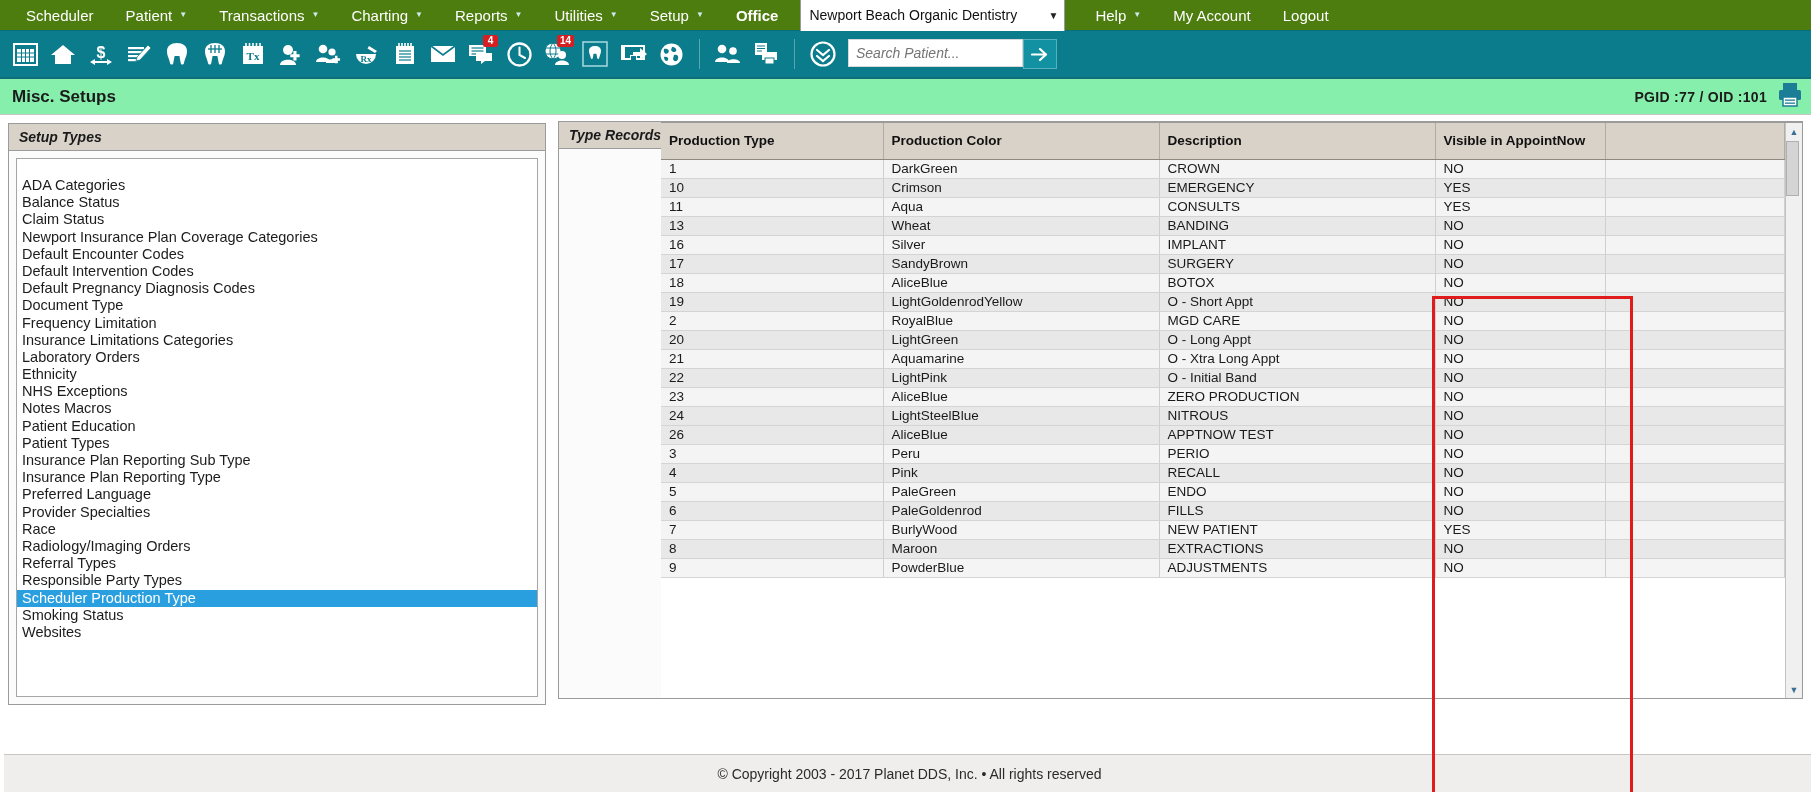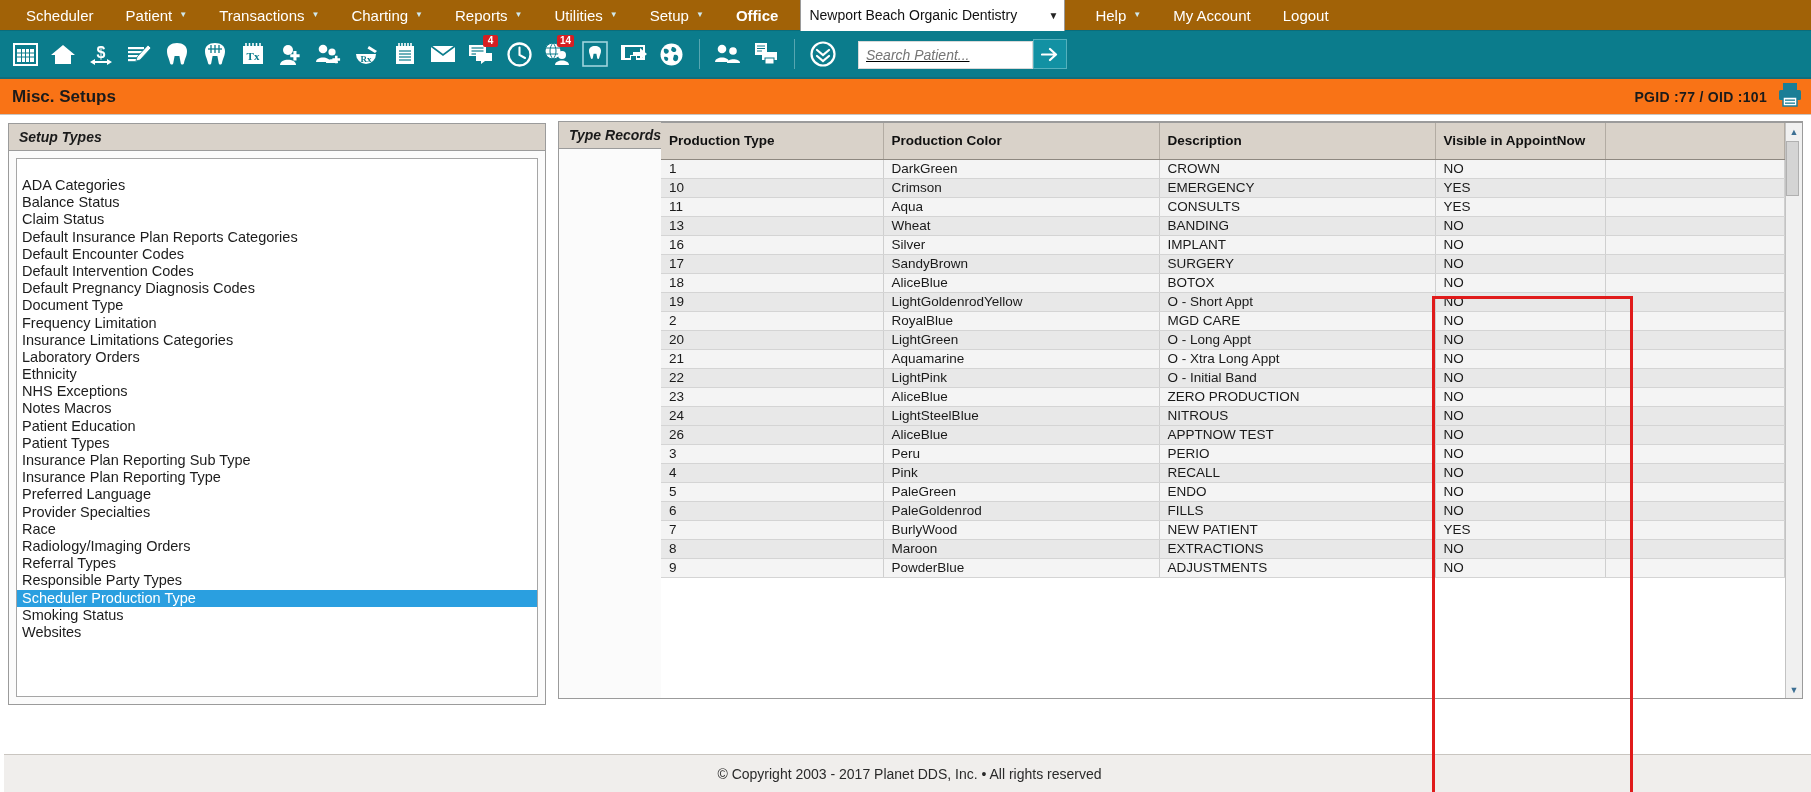--- a/index.html
+++ b/index.html
@@ -7,21 +7,21 @@
     margin: 0; padding: 0;
     width: 1811px; height: 792px;
     background: #ffffff;
     font-family: "Liberation Sans", sans-serif;
     overflow: hidden;
   }
 
   
   .menubar {
     height: 31px;
-    background: #a16207;
+    background: #4d7c0f;
     display: flex;
     align-items: center;
     padding-left: 10px;
     border-bottom: 1px solid #0a6d7b;
   }
   .menu-item {
     color: #ffffff;
     font-size: 15px;
     padding: 0 16px;
     height: 31px;
@@ -82,23 +82,22 @@
     text-align: center;
     border-radius: 2px;
   }
   .tb-sep {
     width: 1px; height: 30px;
     background: #57a6b1;
     margin: 0 9px;
   }
   .searchwrap {
     display: flex;
-    align-items: flex-end;
-    margin-left: 16px;
-    text-decoration: underline;
+    align-items: flex-start;
+    margin-left: 6px;
   }
   .search-input {
     width: 175px;
     height: 28px;
     border: 1px solid #d9d9d9;
     background: #ffffff;
     font-style: italic;
     font-size: 14px;
     color: #8e8e8e;
     padding: 0 7px;
@@ -109,21 +108,21 @@
     width: 34px; height: 30px;
     background: #1291a3;
     border: 1px solid #55b1bd;
     display: flex; align-items: center; justify-content: center;
     color: #fff;
   }
 
   
   .titlebar {
     height: 36px;
-    background: #f97316;
+    background: #86efac;
     border-bottom: 1px solid #c9c5c0;
     display: flex;
     align-items: center;
     justify-content: space-between;
     padding: 0 8px 0 12px;
   }
   .page-title {
     font-size: 17px;
     font-weight: bold;
     color: #1b1b1b;
@@ -595,21 +594,21 @@
 </div>
 
 <div class="body-area">
 
   <div class="panel-left">
     <div class="panel-head">Setup Types</div>
     <div class="listbox" id="setup-list">
         <div class="list-item">ADA Categories</div>
         <div class="list-item">Balance Status</div>
         <div class="list-item">Claim Status</div>
-        <div class="list-item">Default Insurance Plan Reports Categories</div>
+        <div class="list-item">Newport Insurance Plan Coverage Categories</div>
         <div class="list-item">Default Encounter Codes</div>
         <div class="list-item">Default Intervention Codes</div>
         <div class="list-item">Default Pregnancy Diagnosis Codes</div>
         <div class="list-item">Document Type</div>
         <div class="list-item">Frequency Limitation</div>
         <div class="list-item">Insurance Limitations Categories</div>
         <div class="list-item">Laboratory Orders</div>
         <div class="list-item">Ethnicity</div>
         <div class="list-item">NHS Exceptions</div>
         <div class="list-item">Notes Macros</div>

